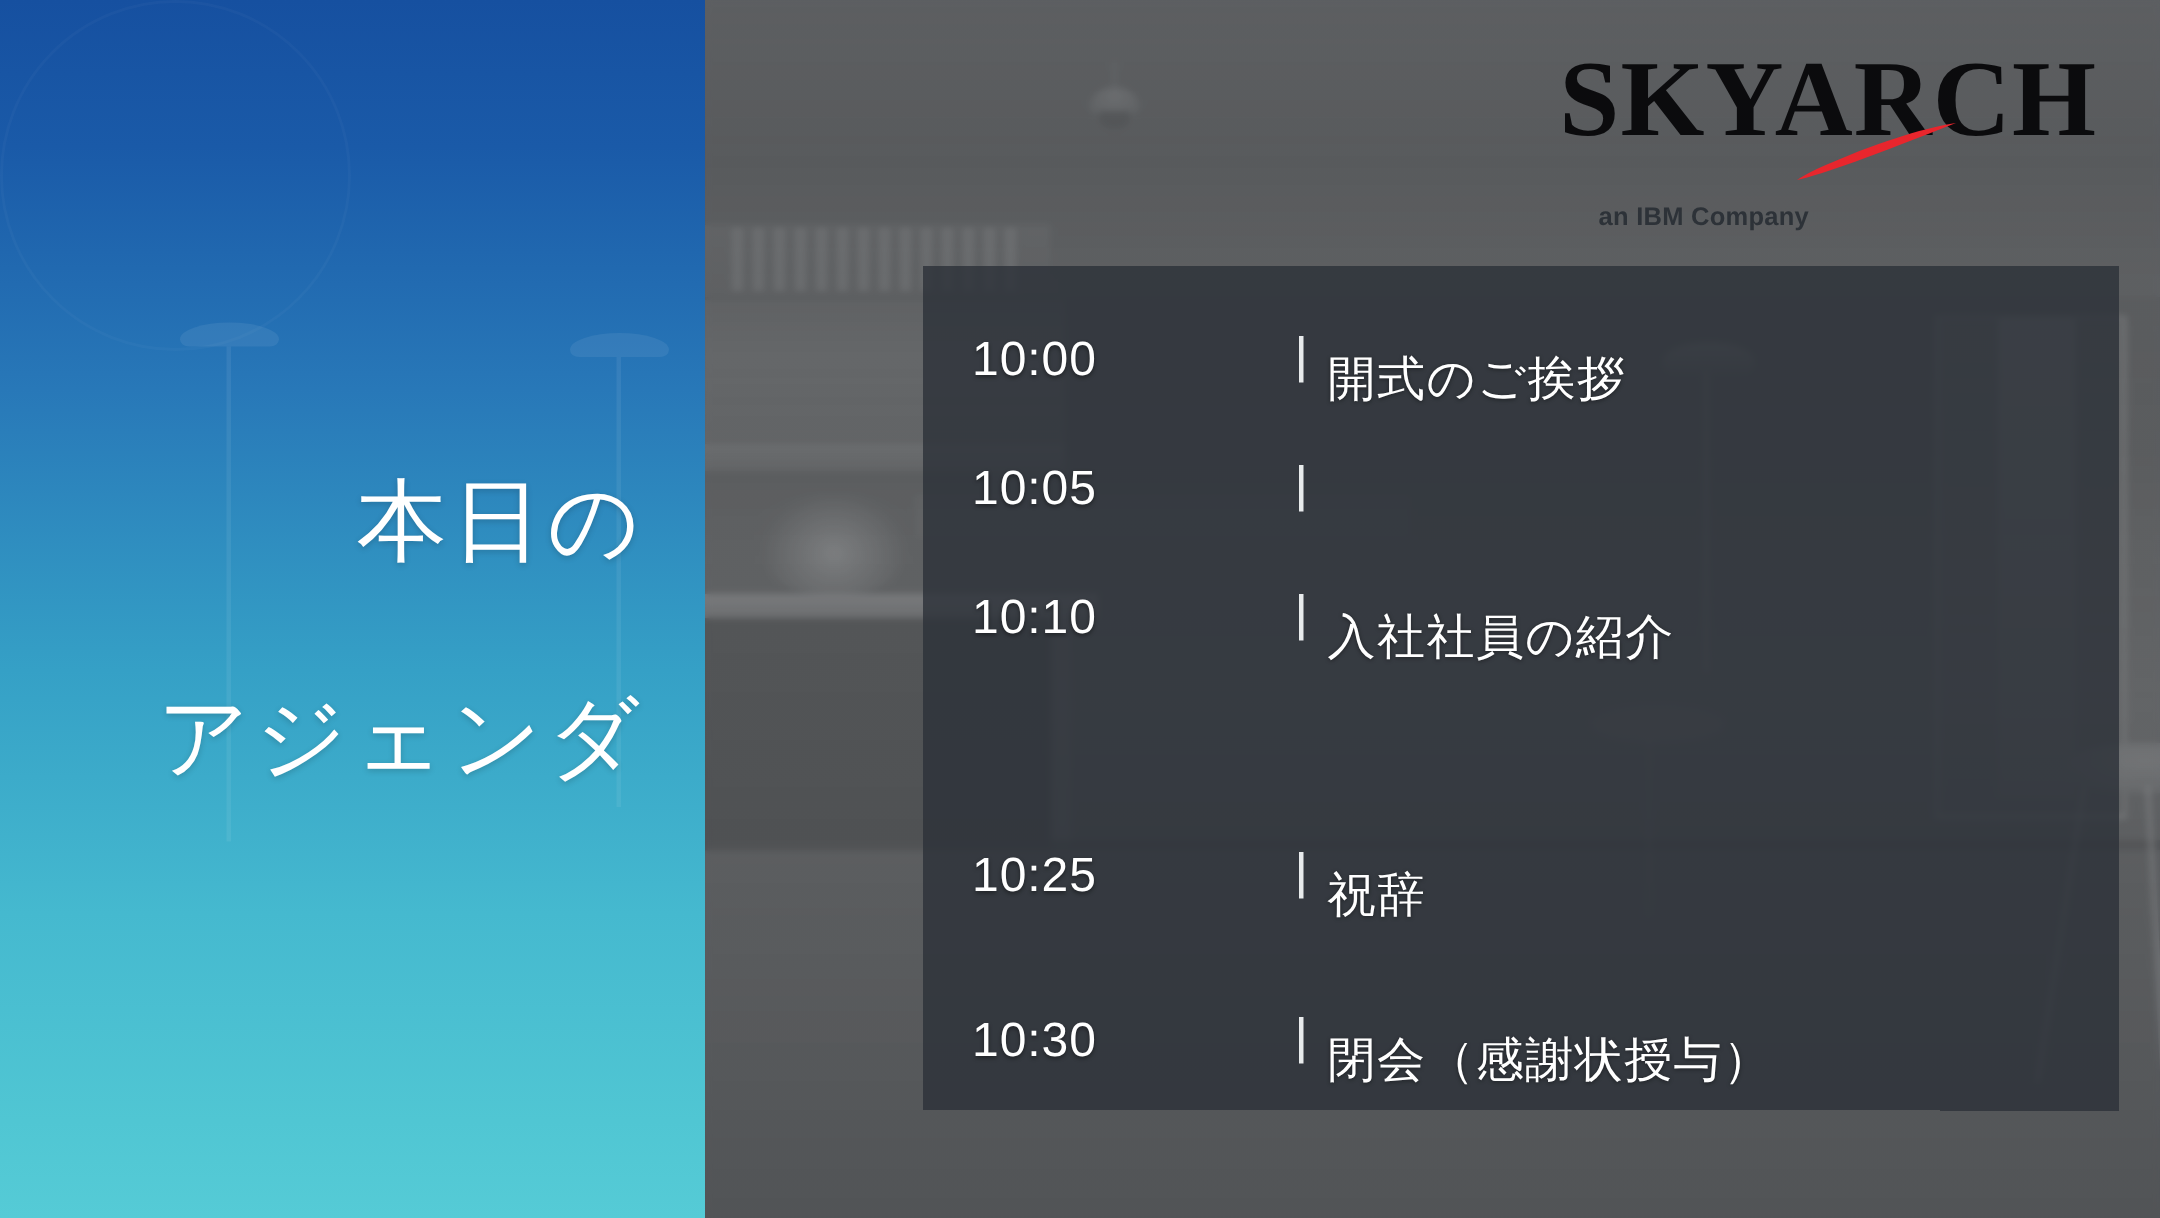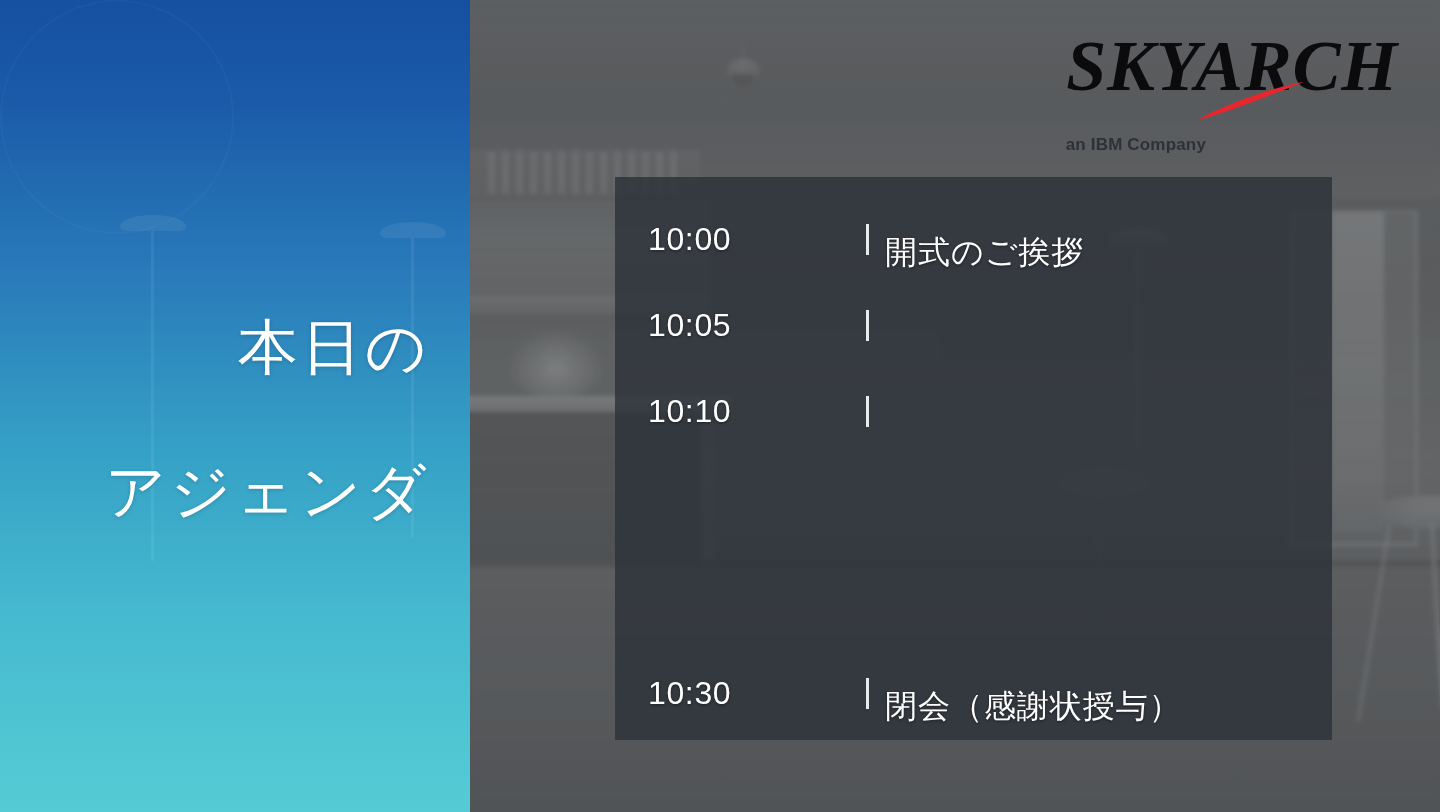--- a/index.html
+++ b/index.html
@@ -278,21 +278,20 @@
   
   .logo {
     position: absolute;
     right: 42px; top: 30px;
     width: 360px; height: 106px;
   }
   .logo-wordmark {
     position: absolute;
     right: 0; top: 0;
     font-family: "Liberation Serif", "DejaVu Serif", serif;
-    font-style: italic;
     font-weight: 700;
     font-size: 72px;
     letter-spacing: .01em;
     color: #0b0b0d;
     line-height: 1;
     white-space: nowrap;
   }
   .logo-swoosh {
     position: absolute;
     left: 158px; top: 52px;
@@ -309,21 +308,21 @@
     letter-spacing: .01em;
     color: #2d3238;
     white-space: nowrap;
     margin-top: 21px;
   }
 
   
   .agenda-panel {
     position: absolute;
     left: 615px; top: 177px;
-    width: 717px; height: 563px;
+    width: 797px; height: 563px;
     background: rgba(44,49,56,.80);
   }
   .agenda-list {
     position: absolute;
     left: 0; top: 0;
     width: 100%; height: 100%;
   }
   .agenda-row {
     position: absolute;
     left: 0;
@@ -424,20 +423,26 @@
           <div class="agenda-sep" style="background: rgb(242, 244, 246);"></div>
           <div class="agenda-text">開式のご挨拶</div>
         </div>
         <div class="agenda-row" style="top: 124px;">
           <div class="agenda-time">10:05</div>
           <div class="agenda-sep" style="background: rgb(242, 244, 246);"></div>
         </div>
         <div class="agenda-row" style="top: 210px; text-align: right;">
           <div class="agenda-time">10:10</div>
           <div class="agenda-sep" style="background: rgb(242, 244, 246);"></div>
+          <div class="agenda-text">入社社員の紹介</div>
+        </div>
+        <div class="agenda-row" style="top: 382px;">
+          <div class="agenda-time">10:25</div>
+          <div class="agenda-sep" style="background: rgb(242, 244, 246);"></div>
+          <div class="agenda-text">祝辞</div>
         </div>
         <div class="agenda-row" style="top: 492px;">
           <div class="agenda-time">10:30</div>
           <div class="agenda-sep" style="background: rgb(242, 244, 246);"></div>
           <div class="agenda-text">閉会（感謝状授与）</div>
         </div>
       </div>
   </div>
 
 </div>

